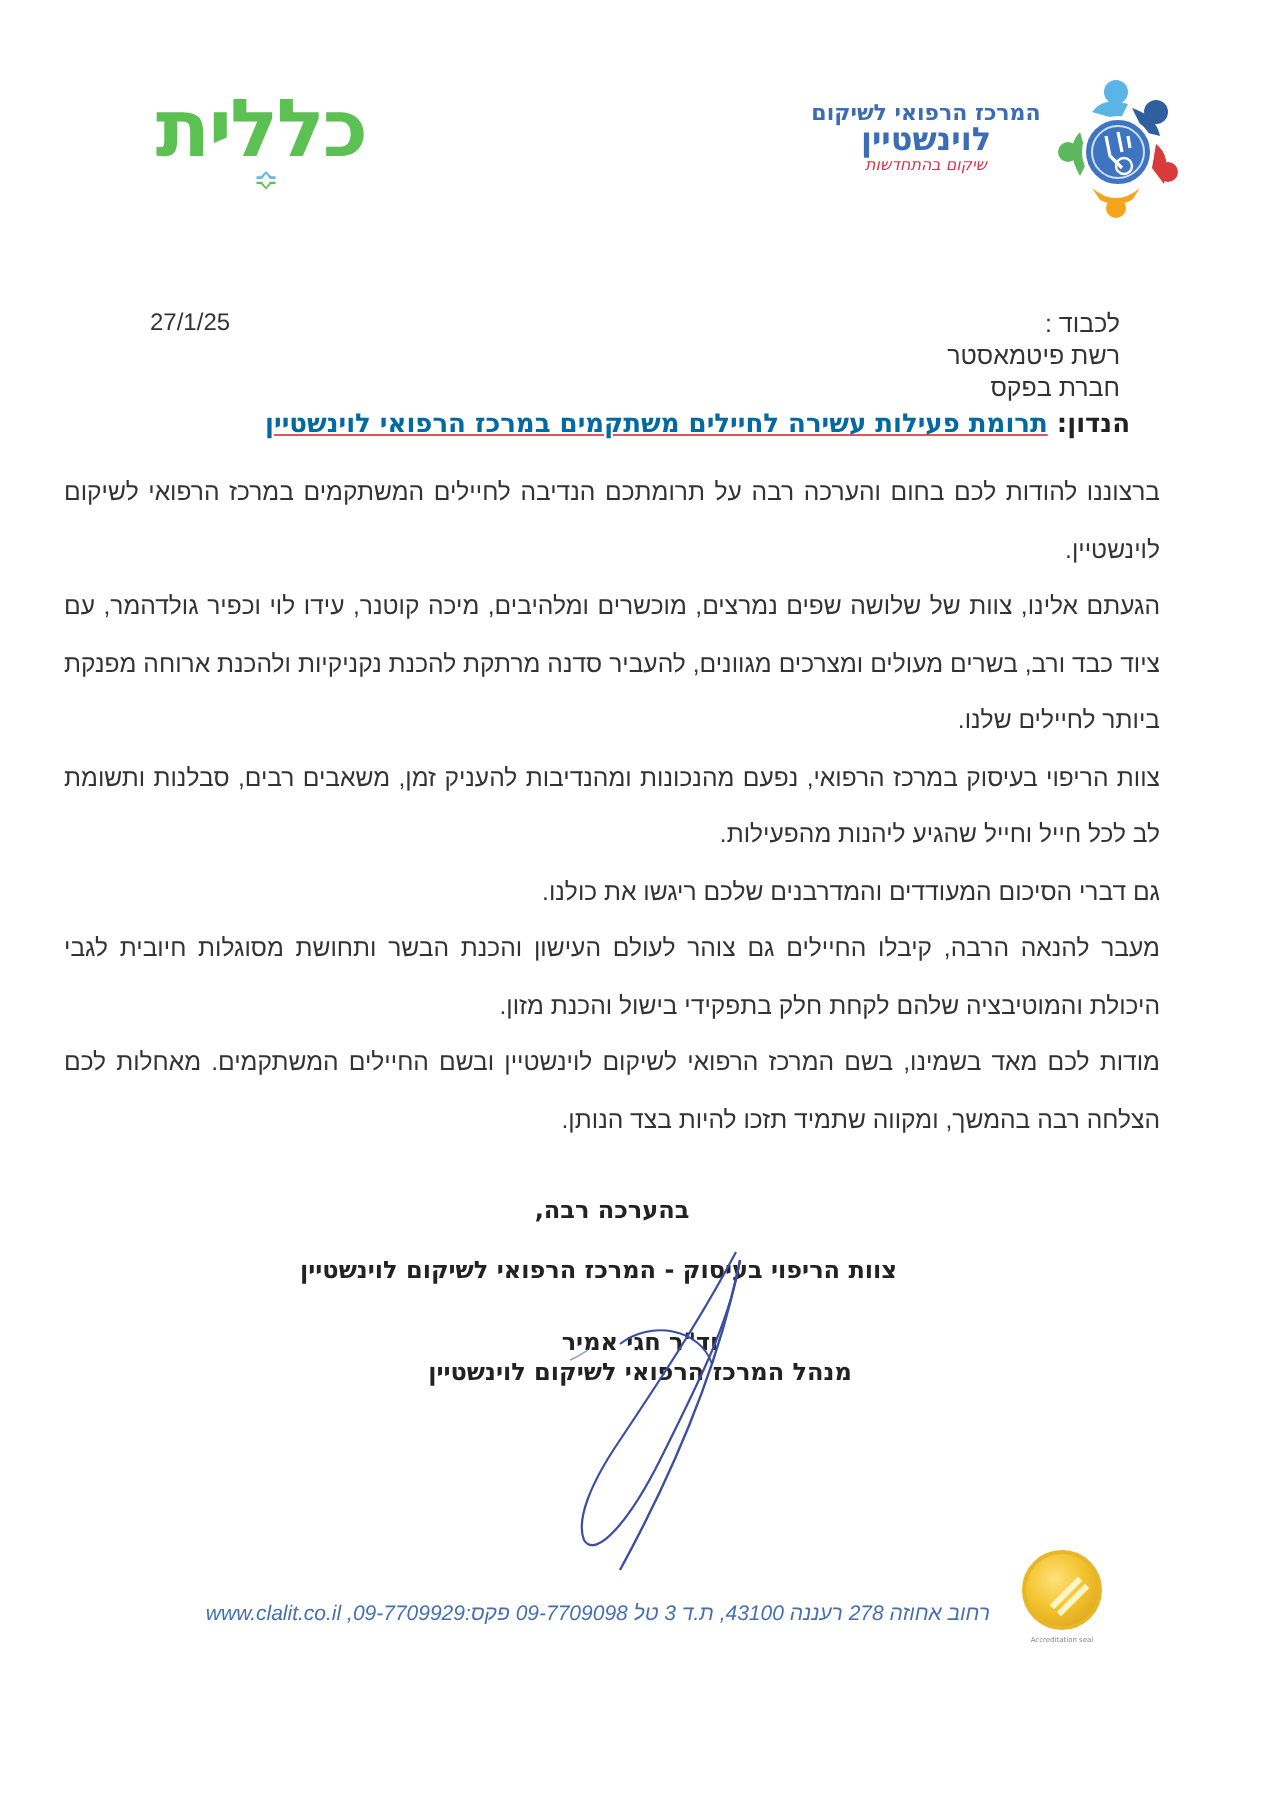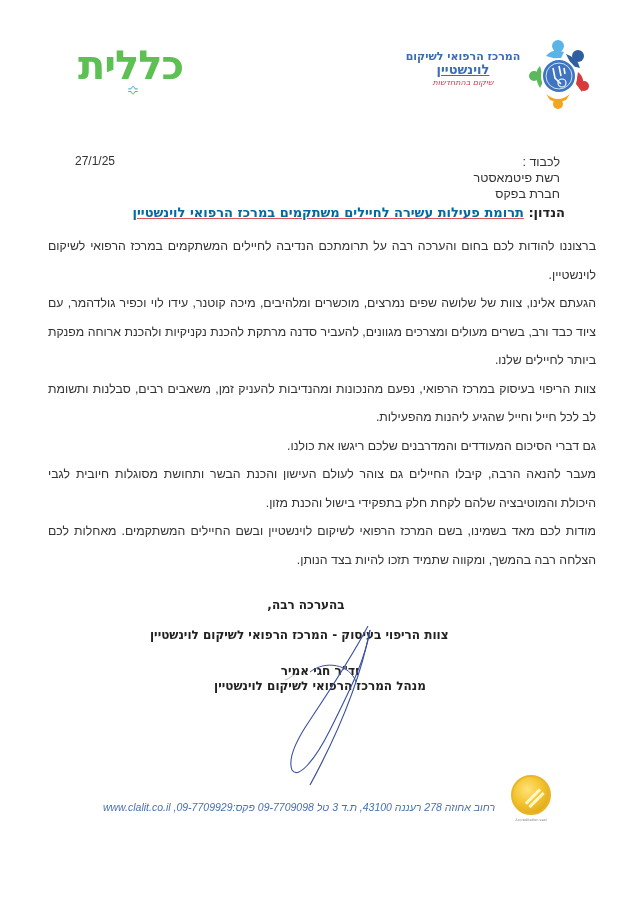--- a/index.html
+++ b/index.html
@@ -8,34 +8,34 @@
     .page { position: absolute; left: 0; top: 0; width: 640px; height: 905px; background: #fff; }
 
     
     .clalit-logo { position: absolute; left: 48px; top: 45px; width: 165px; height: 50px; display: flex; align-items: center; direction: ltr; flex-direction: column; }
     .clalit-text { font-family: "DejaVu Sans", sans-serif; font-weight: bold; font-size: 40px; color: #5cc152; letter-spacing: -1px; line-height: 1; direction: rtl; }
     .clalit-mark { width: 46px; height: 44px; margin-left: 4px; }
 
     .center-logo { position: absolute; left: 410px; top: 38px; width: 180px; height: 72px; }
     .center-logo-text { position: absolute; right: 62px; top: 12px; text-align: center; direction: rtl; width: 130px; }
     .center-logo-name1 { font-size: 11px; color: #3b6cb5; line-height: 13px; font-weight: 600; }
-    .center-logo-name2 { font-size: 13px; color: #3b6cb5; line-height: 13px; font-weight: 600; text-decoration: underline; }
+    .center-logo-name2 { font-size: 16px; color: #3b6cb5; line-height: 13px; font-weight: 600; }
     .center-logo-slogan { font-size: 8px; color: #d6364a; font-style: italic; line-height: 12px; margin-top: 1px; }
     .center-logo-emblem { position: absolute; right: 0; top: 0; width: 62px; height: 72px; }
 
     
     .letter { position: absolute; left: 0; top: 0; width: 640px; direction: rtl; }
     .date { position: absolute; left: 75px; top: 154px; font-size: 12px; color: #333; direction: ltr; font-family: "Liberation Sans", sans-serif; }
     .addressee { position: absolute; right: 80px; top: 154px; font-size: 12.5px; line-height: 16px; color: #333; text-align: right; font-family: "Liberation Sans", sans-serif; margin-left: 16px; }
 
     .subject { position: absolute; right: 75px; top: 205px; font-size: 13px; font-weight: bold; text-align: right; white-space: nowrap; }
     .subject-label { color: #222; }
     .subject-text { color: #0369a1; text-decoration: underline; text-decoration-color: #e2545c; margin-left: 42px; }
 
-    .paragraphs { position: absolute; right: 44px; top: 232px; width: 548px; text-align: justify; text-align-last: right; font-family: "Liberation Sans", sans-serif; font-size: 12.3px; color: #333; line-height: 28.5px; }
+    .paragraphs { position: absolute; right: 60px; top: 232px; width: 548px; text-align: justify; text-align-last: right; font-family: "Liberation Sans", sans-serif; font-size: 12.3px; color: #333; line-height: 28.5px; }
     .paragraphs p { margin: 0; }
 
     .closing { position: absolute; left: 156px; top: 598px; width: 300px; text-align: center; font-size: 12px; font-weight: bold; color: #222; }
     .team { position: absolute; left: 150px; top: 628px; width: 430px; text-align: left; font-size: 12px; font-weight: bold; color: #222; white-space: nowrap; }
     .signer-name { position: absolute; left: 190px; top: 664px; width: 260px; text-align: center; font-size: 12px; font-weight: bold; color: #222; }
     .signer-title { position: absolute; left: 160px; top: 679px; width: 320px; text-align: center; font-size: 12px; font-weight: bold; color: #222; }
 
     .signature { position: absolute; left: 270px; top: 620px; width: 140px; height: 170px; pointer-events: none; }
 
     

